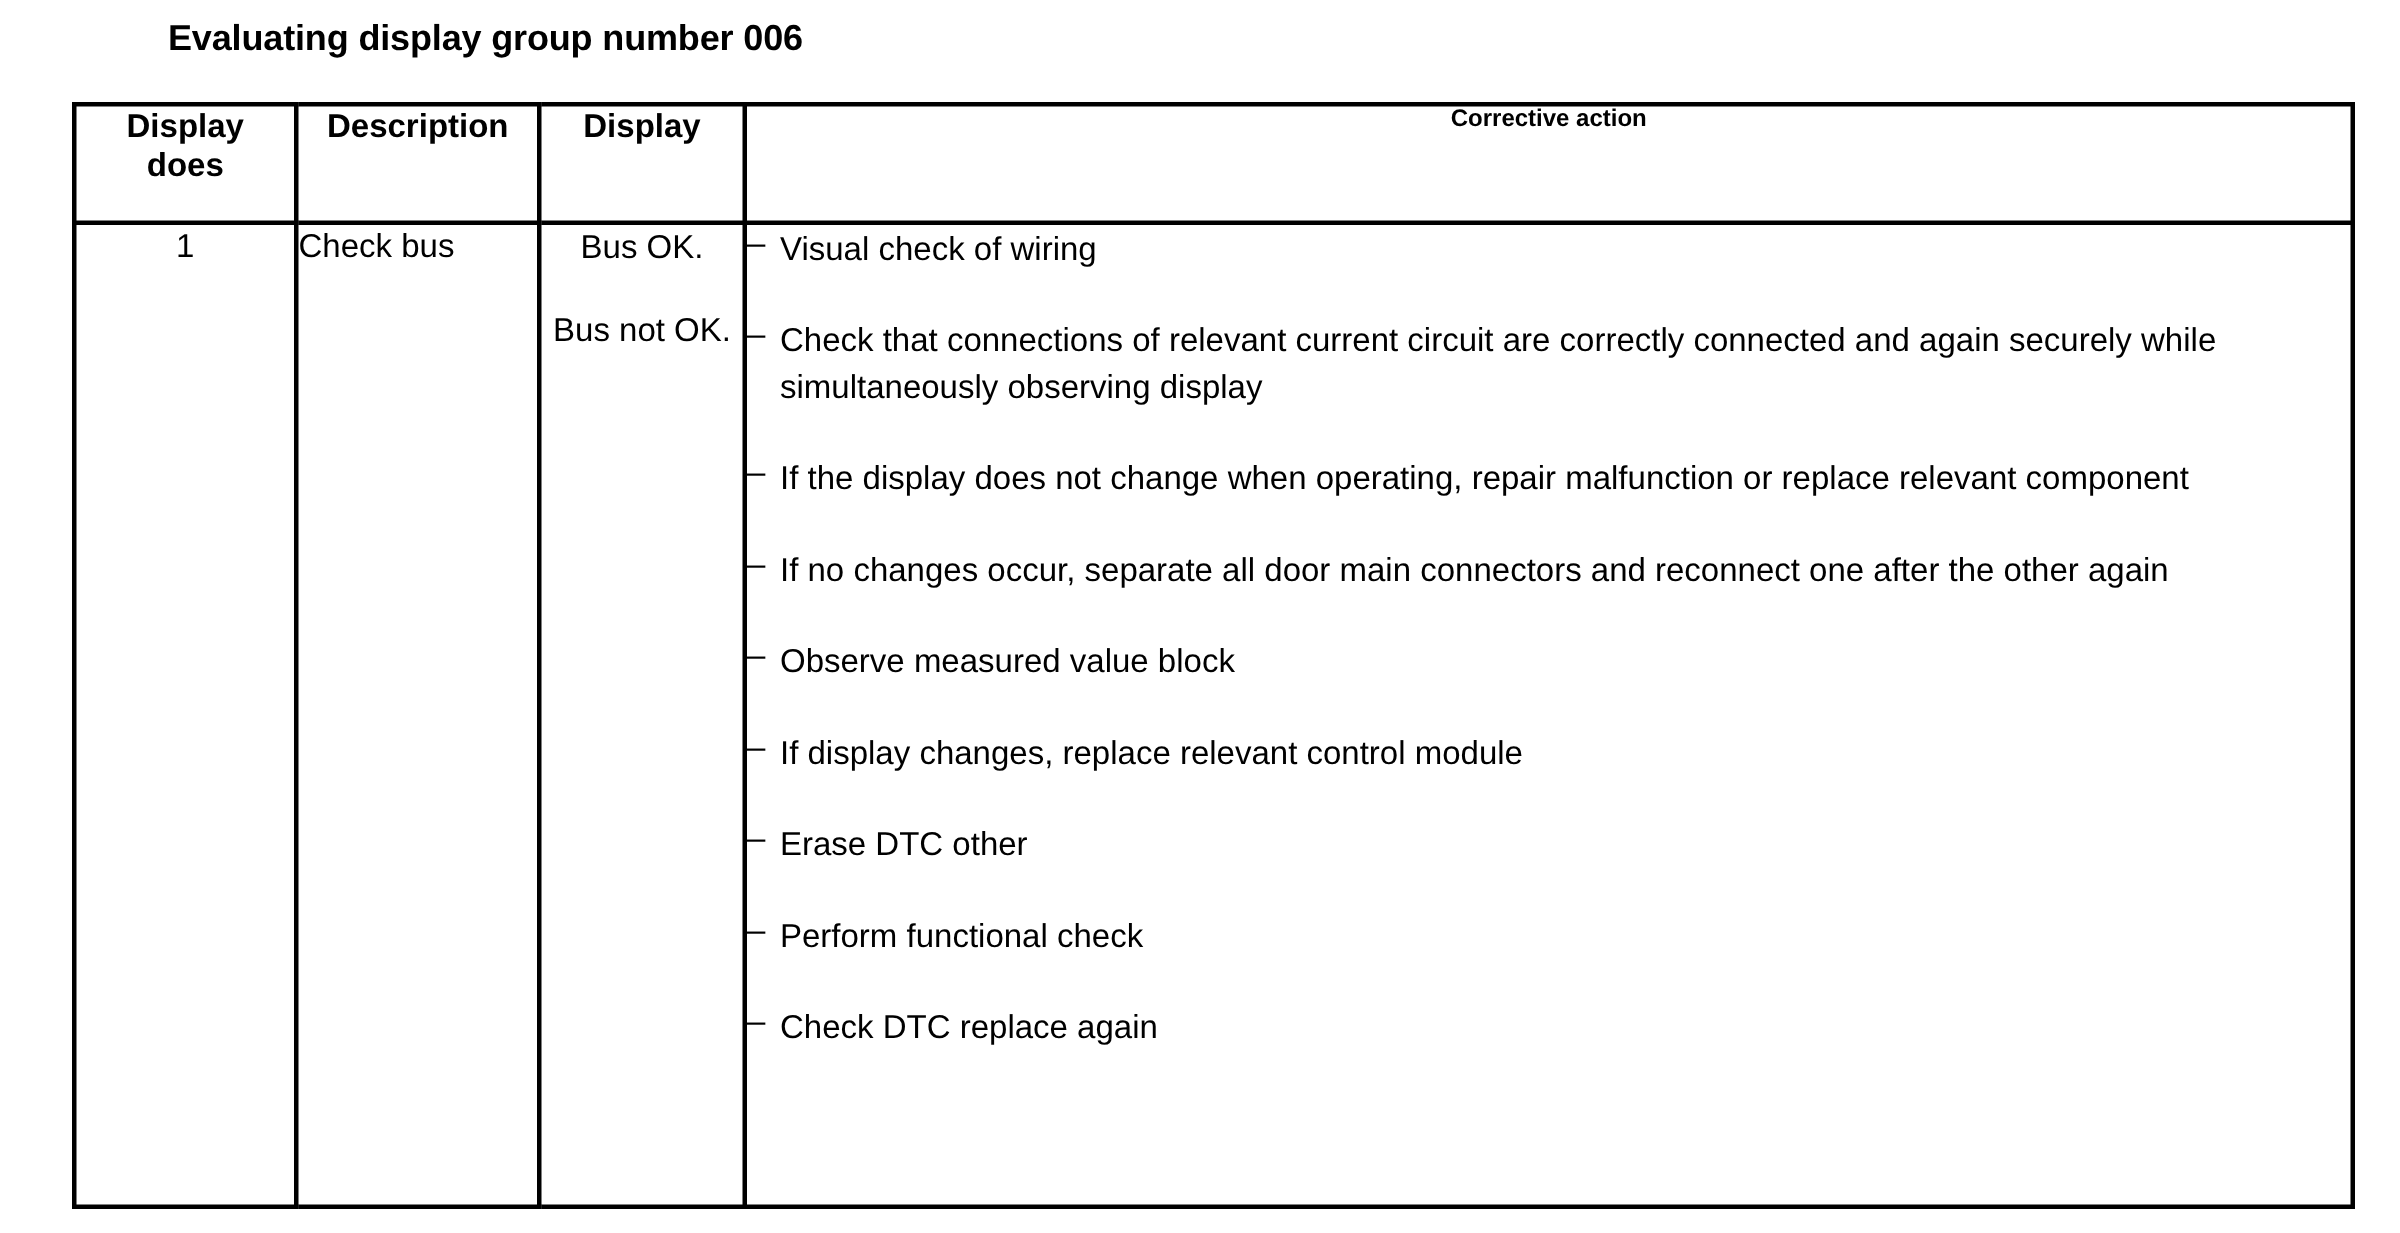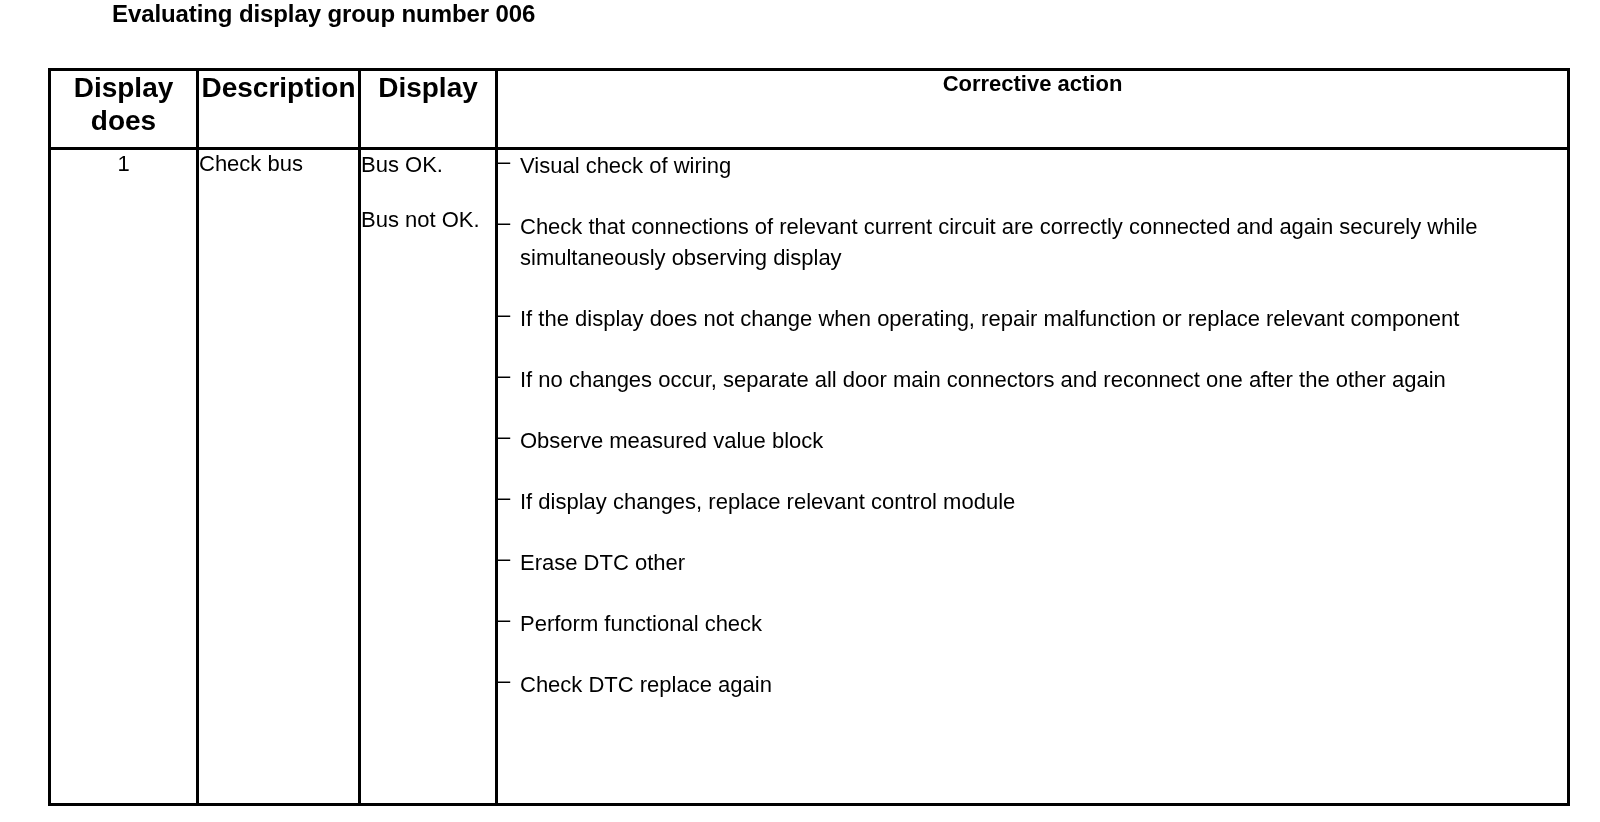--- a/index.html
+++ b/index.html
@@ -17,21 +17,21 @@
 
   .page {
     position: relative;
     width: 1600px;
     height: 822px;
   }
 
   .page-title {
     position: absolute;
     left: 112px;
-    top: 0;
+    top: 12px;
     font-size: 24px;
     font-weight: bold;
     letter-spacing: -0.1px;
     white-space: nowrap;
   }
 
   .table-wrap {
     position: absolute;
     left: 48px;
     top: 68px;
@@ -52,29 +52,29 @@
   }
 
   
   col.c-zone   { width: 148px; }
   col.c-desc   { width: 162px; }
   col.c-disp   { width: 137px; }
   col.c-action { width: 1072px; }
 
   thead th {
     height: 76px;
-    font-size: 28px;
+    font-size: 22px;
     font-weight: bold;
     text-align: center;
     vertical-align: middle;
     line-height: 1.18;
   }
 
   thead th.action-head {
-    font-size: 22px;
+    font-size: 16px;
   }
 
   tbody td {
     height: 653px;
     font-size: 22px;
     font-weight: normal;
   }
 
   .cell-zone {
     text-align: center;
@@ -83,21 +83,21 @@
   }
 
   .cell-desc {
     text-align: left;
     padding-top: 13px;
     padding-left: 10px;
     line-height: 1.25;
   }
 
   .cell-display {
-    text-align: left;
+    text-align: center;
     padding-top: 13px;
     line-height: 1.32;
   }
 
   .display-line-2 {
     margin-top: 26px;
   }
 
   .cell-action {
     padding-top: 10px;

